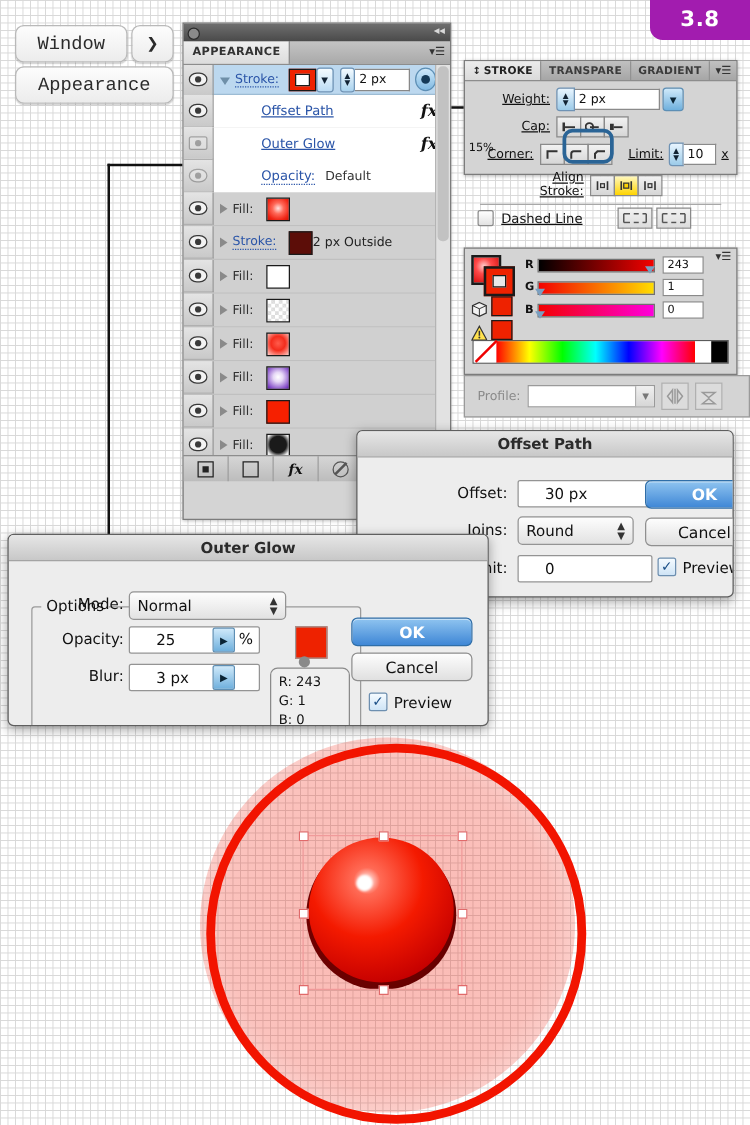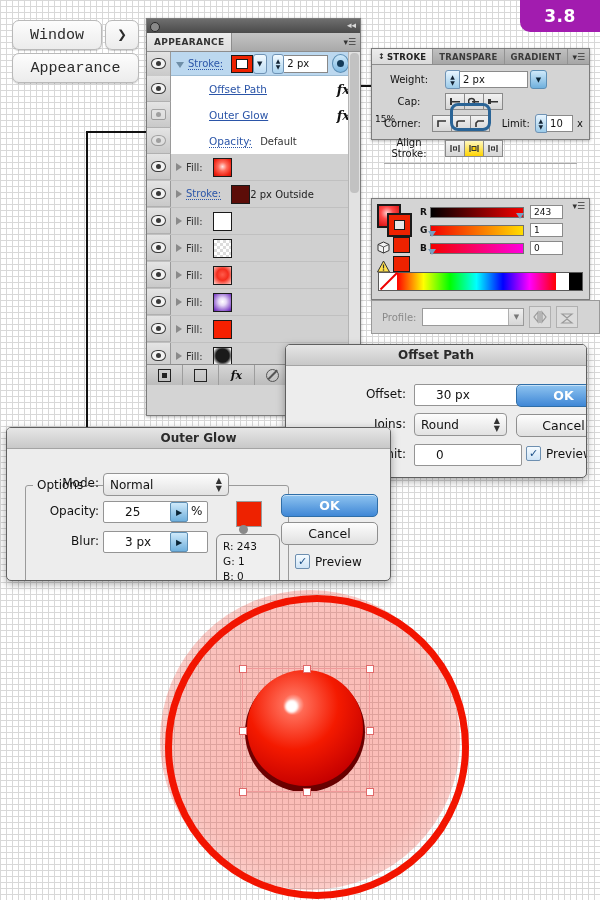--- a/index.html
+++ b/index.html
@@ -147,21 +147,21 @@
     left:371px;top:48px;width:217px;height:90px;
     background:#d4d4d4;border:1px solid #7c7c7c;box-shadow:0 1px 3px rgba(0,0,0,.3);
   }
   #st-tabs{height:15px;background:linear-gradient(#c0c0c0,#a6a6a6);display:flex;align-items:stretch;border-bottom:1px solid #8d8d8d;}
   .st-tab{padding:0 6px;display:flex;align-items:center;font-size:8.5px;font-weight:bold;color:#3b3b3b;letter-spacing:.2px;border-right:1px solid #929292;}
   .st-tab.active{background:linear-gradient(#ececec,#dadada);color:#222;}
   .st-tab .arrows{font-size:8px;margin-right:2px;}
   #st-menu{margin-left:auto;display:flex;align-items:center;padding-right:4px;font-size:9px;color:#333;}
   #st-body{padding:5px 6px 0 6px;}
   .st-row{display:flex;align-items:center;margin-bottom:4px;}
-  .st-label{font-size:10px;color:#111;text-align:center;}
+  .st-label{font-size:10px;color:#111;text-align:right;text-decoration:underline;}
   .blue-step{width:13px;height:17px;border:1px solid #6f93b5;border-radius:3px 0 0 3px;
              background:linear-gradient(#e8f5ff,#9ccbe9);display:flex;flex-direction:column;
              align-items:center;justify-content:center;line-height:6px;font-size:6px;color:#123;}
   .st-field{height:15px;background:#fff;border:1px solid #8a8a8a;border-left:none;
             font-size:10px;display:flex;align-items:center;padding-left:3px;color:#111;}
   .blue-drop{width:15px;height:17px;border:1px solid #5d8fb5;border-radius:3px;margin-left:2px;
              background:linear-gradient(#cfe9fa,#6fb0dd);display:flex;align-items:center;justify-content:center;
              font-size:7px;color:#0a2435;}
   .ibtn{width:18px;height:15px;border:1px solid #8a8a8a;background:linear-gradient(#f2f2f2,#d6d6d6);
         margin-right:-1px;display:flex;align-items:center;justify-content:center;}
@@ -532,21 +532,21 @@
             </svg>
           </span>
       </span>
       <span class="st-label" style="width:38px;margin-left:12px;">Limit:</span>
       <span class="blue-step" style="margin-left:4px;">▲<br>▼</span>
       <span class="st-field" style="width:28px;">10</span>
       <span class="st-label" style="margin-left:4px;">x</span>
     </div>
 
     <div class="st-row" style="position:relative;">
-      <span class="st-label" style="width:62px;">Align Stroke:</span>
+      <span class="st-label" style="width:62px;padding-left:27px;">Align Stroke:</span>
       <span style="margin-left:5px;display:flex;">
         <span class="ibtn">
           <svg width="12" height="9">
               <path d="M2 1 L2 8 M10 1 L10 8" stroke="#333" stroke-width="1.3"></path>
               <rect x="4.5" y="3" width="3" height="3" fill="none" stroke="#333" stroke-width="1"></rect>
             </svg>
           </span>
         <span class="ibtn on">
           <svg width="12" height="9">
               <path d="M2 1 L2 8 M10 1 L10 8" stroke="#333" stroke-width="1.3"></path>
@@ -560,20 +560,34 @@
             </svg>
           </span>
       </span>
     </div>
 
     <div id="align-highlight"></div>
     <div id="align-15">15%</div>
 
     <div id="st-sep"></div>
 
+    <div class="st-row" style="margin-top:-1px;">
+      <span class="chk-sq" style="margin-left:4px;"></span>
+      <span class="st-label" style="margin-left:6px;font-size:10.5px;">Dashed Line</span>
+      <span class="dash-box" style="margin-left:28px;">
+        <svg width="20" height="9">
+            <path d="M1 1 L6 1 M9 1 L13 1 M16 1 L19 1 M1 1 L1 8 M19 1 L19 8 M1 8 L6 8 M9 8 L13 8 M16 8 L19 8" stroke="#555" stroke-width="1.2"></path>
+          </svg>
+        </span>
+      <span class="dash-box" style="margin-left:3px;">
+        <svg width="20" height="9">
+            <path d="M1 1 L5 1 M8 1 L12 1 M15 1 L19 1 M1 1 L1 8 M19 1 L19 8 M1 8 L5 8 M8 8 L12 8 M15 8 L19 8" stroke="#555" stroke-width="1.2"></path>
+          </svg>
+        </span>
+    </div>
   </div>
 </div>
 
 <div class="abs" id="color-panel">
   <div id="cp-menu">▾☰</div>
 
   <div id="cp-icons">
     <div class="fill-stack">
       <span class="back"></span>
       <span class="front">

